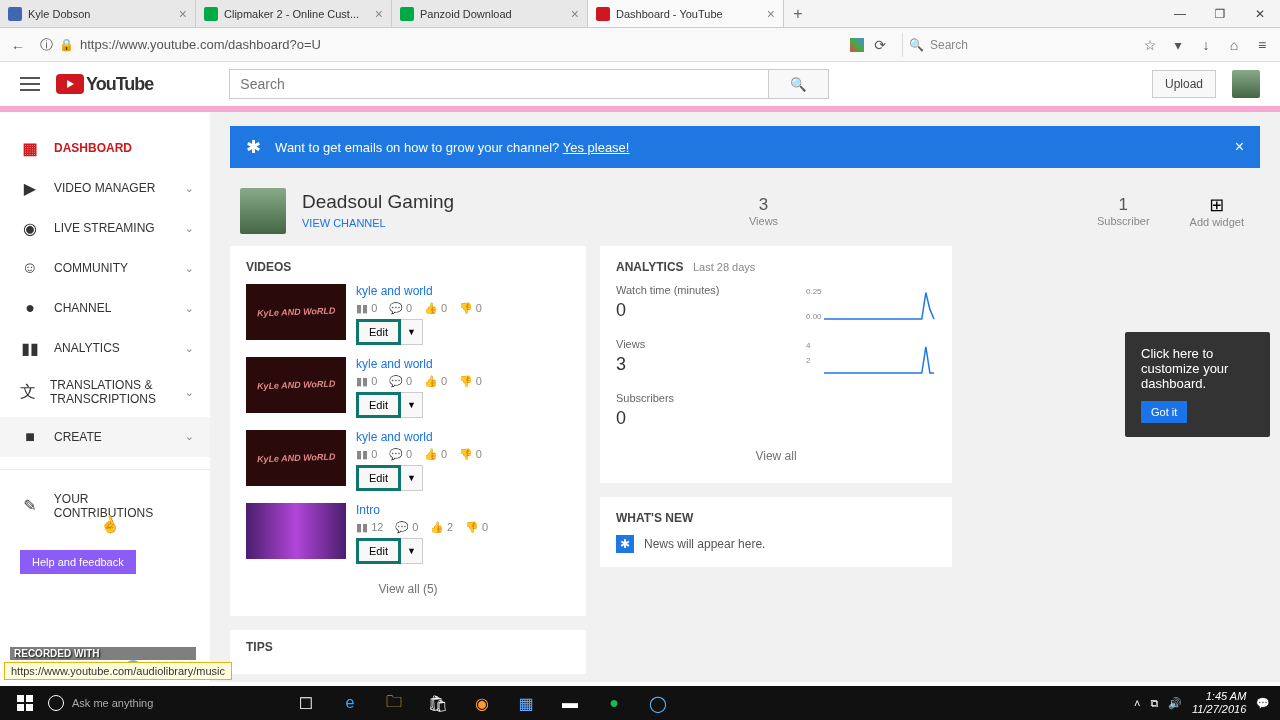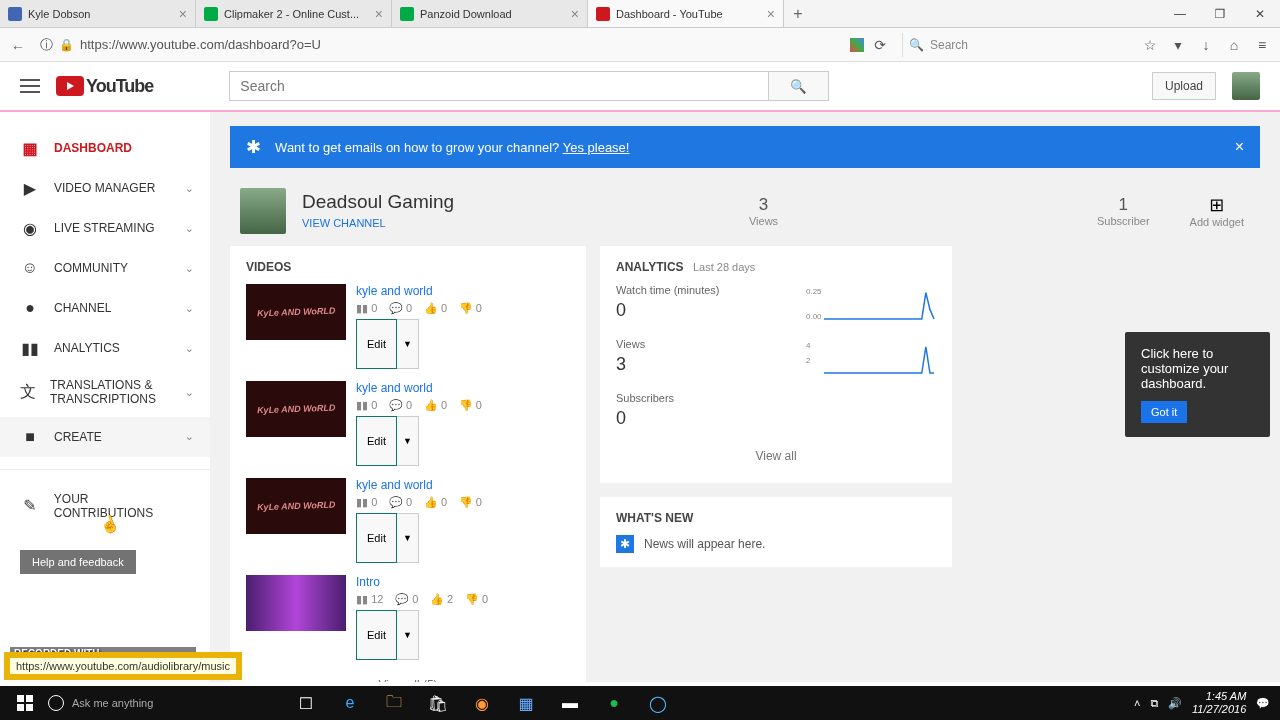--- a/index.html
+++ b/index.html
@@ -18,21 +18,21 @@
 
 .addr-bar { height: 34px; background: #f9f9f9; display: flex; align-items: center; padding: 0 8px; gap: 8px; border-bottom: 1px solid #ddd; }
 .nav-btn { width: 20px; height: 20px; display:flex; align-items:center; justify-content:center; color:#555; cursor:pointer; font-size: 14px; }
 .url-box { flex: 1; display:flex; align-items:center; gap: 6px; font-size: 13px; color:#555; padding: 0 4px; }
 .url-box .lock { color: #4caf50; font-size: 12px; }
 .url-text { flex: 1; }
 .search-box { width: 230px; height: 24px; display:flex; align-items:center; gap:6px; padding: 0 6px; font-size: 12px; color:#888; border-left: 1px solid #ddd; }
 .tool-icon { width: 20px; height: 20px; display:flex; align-items:center; justify-content:center; color:#555; cursor:pointer; font-size: 14px; }
 
 
-.yt-header { height: 50px; display:flex; align-items:center; padding: 0 20px; gap: 16px; border-bottom: 2px solid #f9a8d4; }
+.yt-header { height: 50px; display:flex; align-items:center; padding: 0 20px; gap: 16px; border-bottom: 6px solid #f9a8d4; }
 .hamburger { width: 20px; height: 14px; display:flex; flex-direction:column; justify-content:space-between; cursor:pointer; }
 .hamburger span { height: 2px; background:#555; }
 .yt-logo { display:flex; align-items:center; gap: 2px; cursor:pointer; }
 .yt-logo-box { width: 28px; height: 20px; background:#cc181e; border-radius:4px; display:flex; align-items:center; justify-content:center; }
 .yt-logo-box::after { content:""; border-left: 7px solid white; border-top: 4px solid transparent; border-bottom: 4px solid transparent; }
 .yt-logo-text { font-size: 18px; letter-spacing: -1px; font-weight: bold; color:#333; }
 .yt-search { margin-left: 60px; flex: 1; max-width: 600px; display:flex; }
 .yt-search input { flex:1; height: 30px; border: 1px solid #ccc; padding: 0 10px; font-size: 14px; }
 .yt-search button { width: 60px; border: 1px solid #ccc; border-left:none; background:#f8f8f8; cursor:pointer; color:#555; }
 .yt-right { margin-left:auto; display:flex; align-items:center; gap: 16px; }
@@ -40,21 +40,21 @@
 .avatar-small { width: 28px; height: 28px; background: linear-gradient(#8a8, #464); border-radius: 2px; }
 
 
 .content { display:flex; height: calc(720px - 28px - 34px - 50px - 38px); }
 .sidebar { width: 210px; padding: 16px 0; background:#fff; }
 .sidebar-title { font-size: 12px; font-weight:bold; color:#333; padding: 8px 20px 14px; }
 .sb-item { display:flex; align-items:center; padding: 10px 20px; cursor:pointer; font-size: 12px; color:#333; gap: 14px; position:relative; }
 .sb-item.active { color:#cc181e; font-weight:bold; }
 .sb-item .chev { position:absolute; right: 16px; color:#888; font-size: 11px; }
 .sb-icon { width: 20px; height: 20px; display:flex; align-items:center; justify-content:center; font-size: 16px; }
-.help-btn { margin: 20px; padding: 6px 12px; background:#737373; color:#fff; border:none; font-size: 11px; cursor:pointer; }
+.help-btn { margin: 20px; padding: 6px 12px; background:#8b5cf6; color:#fff; border:none; font-size: 11px; cursor:pointer; }
 .contrib-sep { border-top: 1px solid #eee; margin: 12px 0; }
 
 .main { flex:1; background:#f1f1f1; padding: 14px 20px; overflow:hidden; position:relative; }
 .banner { background:#1f77e2; color:#fff; padding: 10px 16px; display:flex; align-items:center; gap: 14px; font-size: 13px; margin-bottom: 16px; }
 .banner-star { font-size: 18px; }
 .banner-link { text-decoration: underline; cursor:pointer; }
 .banner-close { margin-left:auto; cursor:pointer; font-size: 16px; }
 
 .channel-header { display:flex; align-items:center; padding: 4px 0 12px; position:relative; }
 .channel-avatar { width: 46px; height: 46px; background: linear-gradient(#8a8, #464); border-radius: 2px; margin-right: 16px; margin-left: 10px; }
@@ -77,21 +77,21 @@
 
 .video-item { display:flex; gap: 10px; margin-bottom: 12px; }
 .thumb { width: 100px; height: 56px; background:#2a0a0a; position:relative; display:flex; align-items:center; justify-content:center; }
 .thumb.intro { background: linear-gradient(90deg, #4a1e6e, #b146d8, #4a1e6e); }
 .thumb-text { color:#d88; font-size: 9px; font-style:italic; font-weight:bold; transform: rotate(-2deg); }
 .video-meta { flex:1; }
 .video-title { font-size: 12px; color:#1a73e8; cursor:pointer; }
 .video-stats { display:flex; gap: 12px; font-size: 11px; color:#888; margin: 4px 0; align-items:center; }
 .vstat { display:flex; align-items:center; gap: 3px; }
 .edit-combo { display:flex; }
-.edit-btn { padding: 18px 10px; border:1px solid #0f766e; background:#f8f8f8; font-size: 11px; cursor:pointer; }
+.edit-btn { padding: 4px 10px; border:3px solid #0f766e; background:#f8f8f8; font-size: 11px; cursor:pointer; }
 .edit-drop { padding: 3px 6px; border:1px solid #ccc; border-left:none; background:#f8f8f8; font-size: 9px; cursor:pointer; }
 .view-all { text-align:center; color:#737373; font-size: 12px; cursor:pointer; padding: 6px 0; }
 
 .analytics-row { display:flex; justify-content:space-between; align-items:flex-start; margin-bottom: 14px; }
 .analytics-label { font-size: 11px; color:#666; }
 .analytics-value { font-size: 18px; color:#333; margin-top: 4px; }
 .spark { width: 130px; height: 40px; }
 .spark-tick { font-size: 8px; fill:#888; }
 .whats-new { background:#fff; margin-top:14px; padding: 14px 16px; }
 .news-item { display:flex; align-items:center; gap: 10px; font-size: 12px; color:#555; margin-top: 8px; }
@@ -107,21 +107,21 @@
 .task-icons { display:flex; gap: 4px; margin-left: 6px; }
 .task-icon { width: 40px; height: 32px; display:flex; align-items:center; justify-content:center; cursor:pointer; font-size: 16px; }
 .tray { margin-left:auto; display:flex; align-items:center; gap: 10px; }
 .clock { text-align:right; line-height: 1.2; font-style: italic; }
 
 .watermark { position:absolute; bottom: 42px; left: 10px; color:#fff; font-weight:bold; text-shadow: 1px 1px 2px #000; }
 .watermark .rec { font-size: 10px; background:rgba(0,0,0,0.5); padding: 1px 4px; }
 .watermark .som { font-size: 16px; display:flex; align-items:center; gap: 4px; }
 .som-circle { width: 18px; height: 18px; border:2px solid #5bf; border-radius:50%; }
 
-.url-tooltip { position:absolute; bottom: 40px; left: 4px; background:#ffffe0; border:6px solid #eab308; font-size: 11px; padding: 2px 6px; color:#333; z-index: 20; }
+.url-tooltip { position:absolute; bottom: 40px; left: 4px; background:#ffffe0; border:1px solid #eab308; font-size: 11px; padding: 2px 6px; color:#333; z-index: 20; }
 
 .cursor-hand { position:absolute; left: 100px; top: 515px; font-size: 16px; z-index: 30; transform: rotate(-20deg); }
 </style>
 </head>
 <body>
 
 <div class="browser-tabs">
   <div class="tab">
     <span class="tab-favicon" style="background:#4267B2"></span>
     <span class="tab-title">Kyle Dobson</span>

